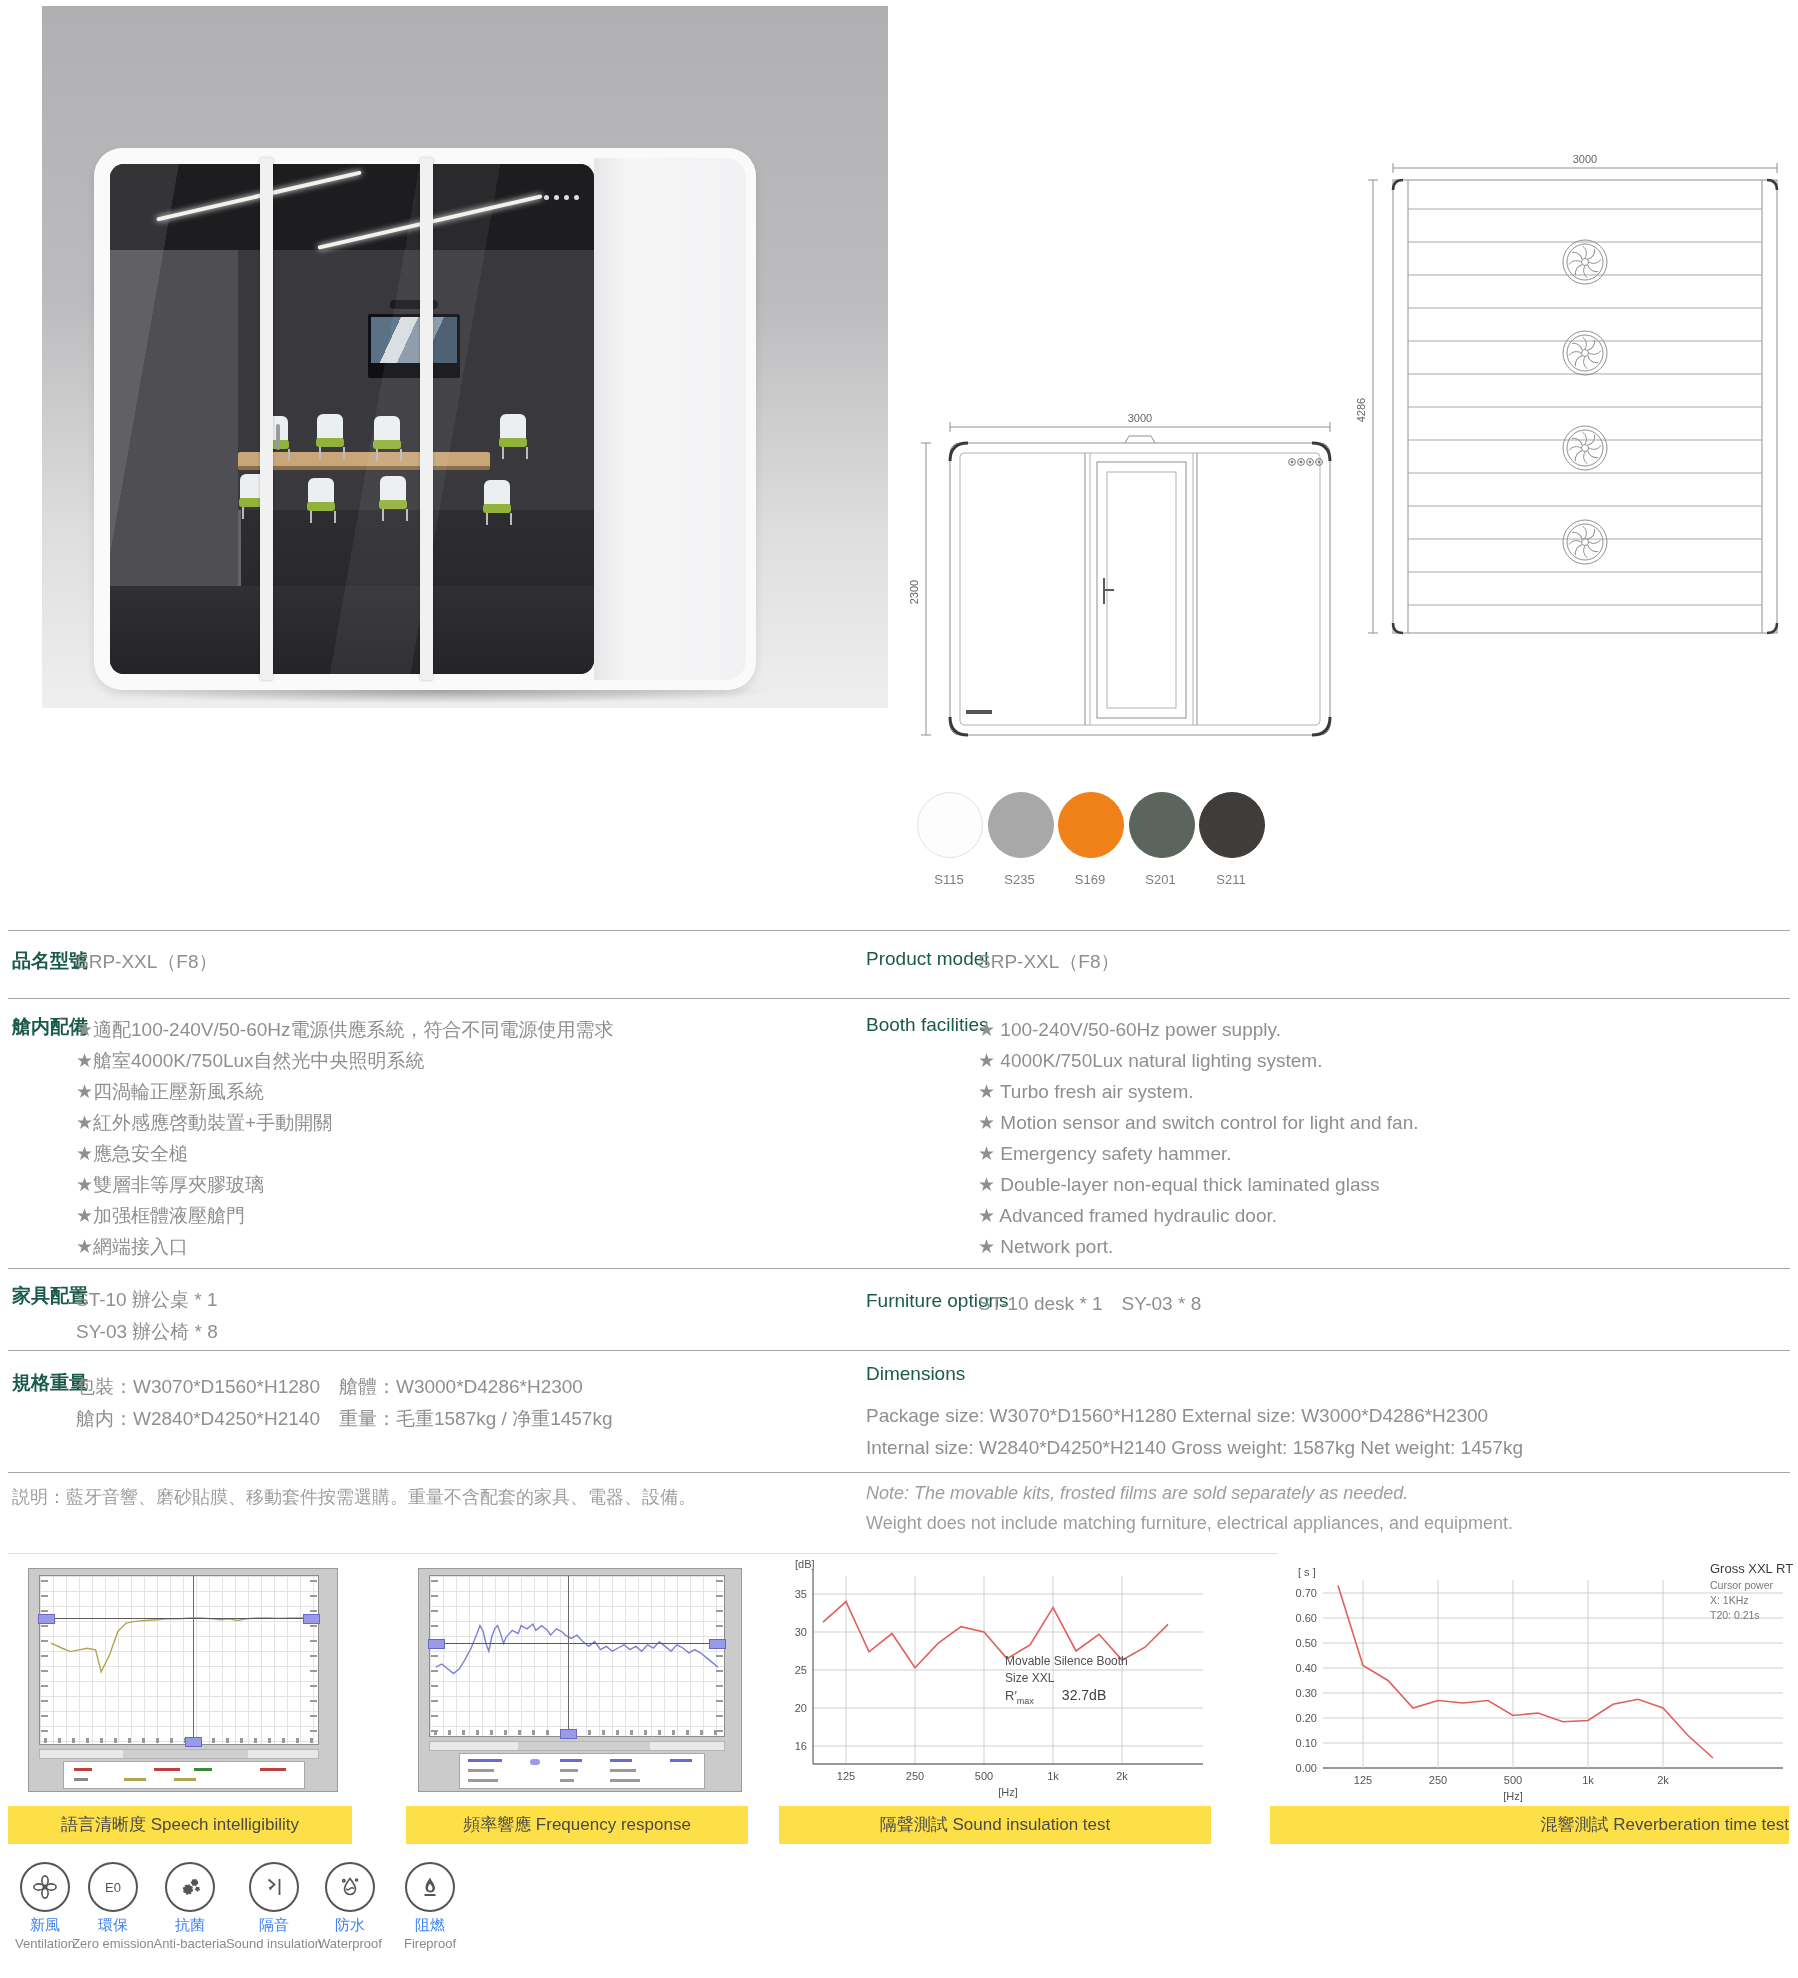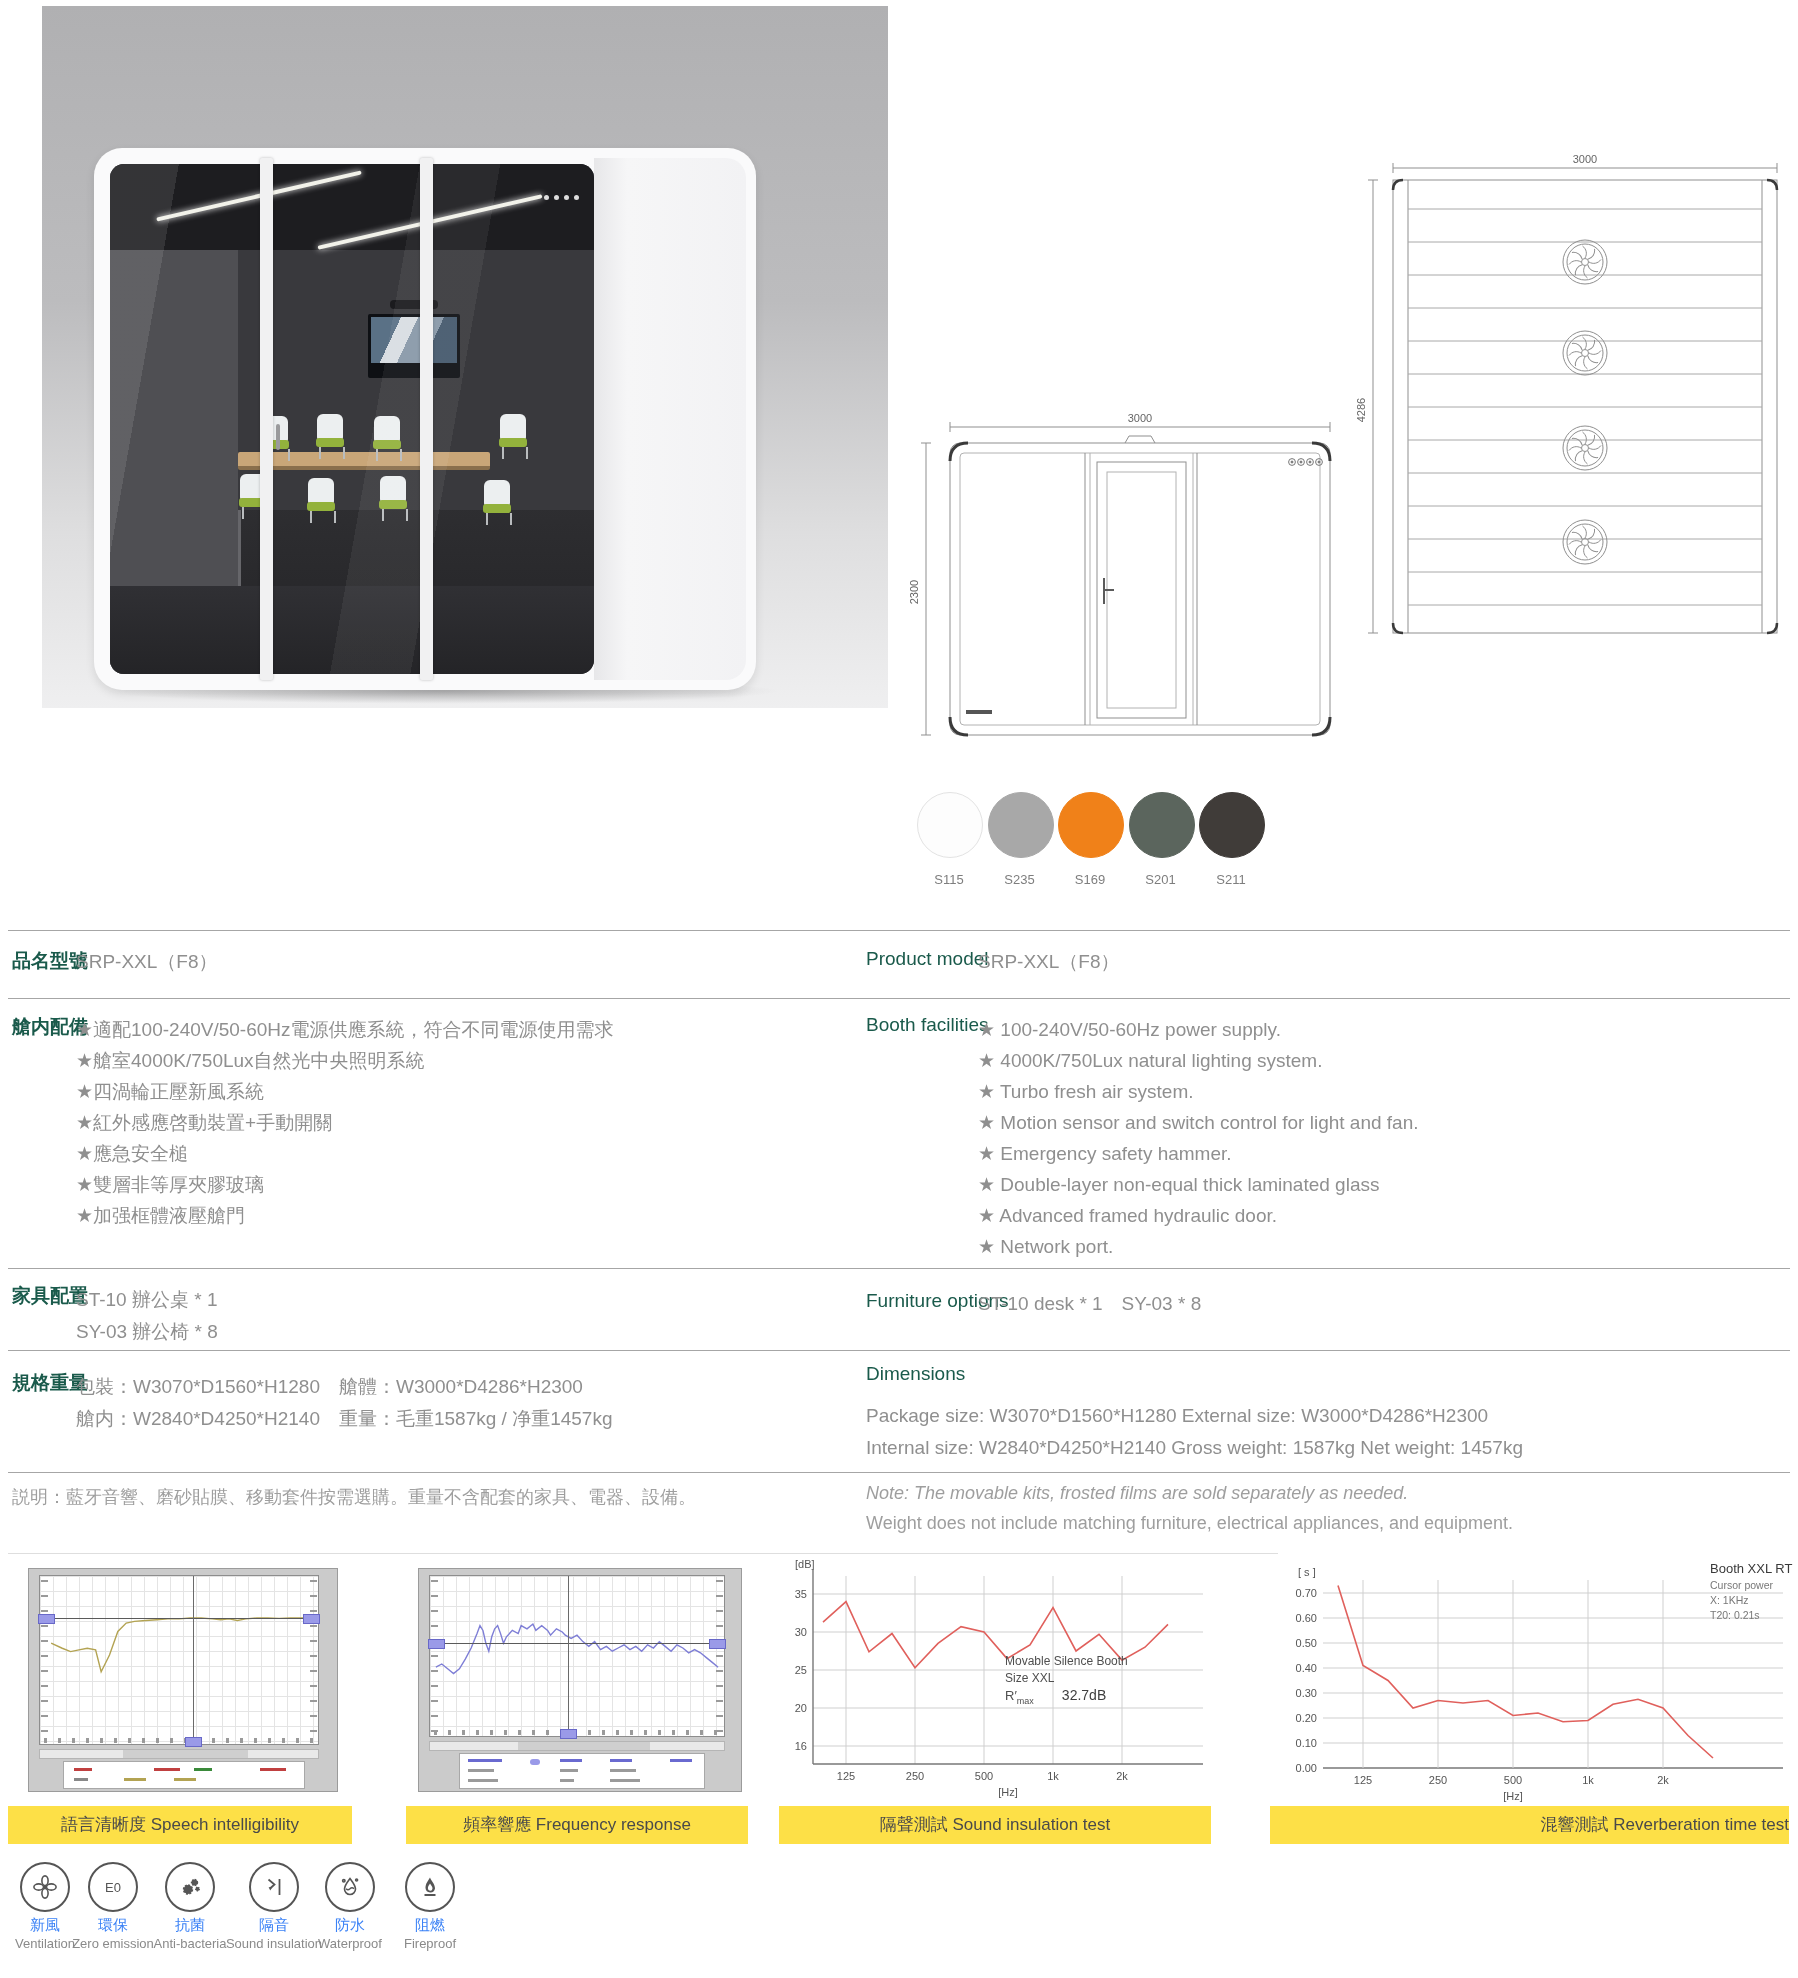--- a/index.html
+++ b/index.html
@@ -324,20 +324,21 @@
 
   <div class="zh-label" style="left:12px;top:1014px;">艙内配備</div>
   <div id="fac-zh" class="spec-list" style="left:76px;top:1014px;width:780px;">
       <div>★適配100-240V/50-60Hz電源供應系統，符合不同電源使用需求</div>
       <div>★艙室4000K/750Lux自然光中央照明系統</div>
       <div>★四渦輪正壓新風系統</div>
       <div>★紅外感應啓動裝置+手動開關</div>
       <div>★應急安全槌</div>
       <div>★雙層非等厚夾膠玻璃</div>
       <div>★加强框體液壓艙門</div>
+      <div>★網端接入口</div>
     </div>
   <div class="en-label" style="left:866px;top:1014px;">Booth facilities</div>
   <div id="fac-en" class="spec-list" style="left:978px;top:1014px;width:780px;">
       <div>★ 100-240V/50-60Hz power supply.</div>
       <div>★ 4000K/750Lux natural lighting system.</div>
       <div>★ Turbo fresh air system.</div>
       <div>★ Motion sensor and switch control for light and fan.</div>
       <div>★ Emergency safety hammer.</div>
       <div>★ Double-layer non-equal thick laminated glass</div>
       <div>★ Advanced framed hydraulic door.</div>
@@ -482,21 +483,21 @@
         <text x="235" y="234" font-size="11" fill="#555" text-anchor="middle">500</text>
         <line x1="310" y1="30" x2="310" y2="218" stroke="#cfcfcf"></line>
         <text x="310" y="234" font-size="11" fill="#555" text-anchor="middle">1k</text>
         <line x1="385" y1="30" x2="385" y2="218" stroke="#cfcfcf"></line>
         <text x="385" y="234" font-size="11" fill="#555" text-anchor="middle">2k</text>
         <text x="20" y="26" font-size="11" fill="#555" text-anchor="start">[ s ]</text>
         <text x="235" y="250" font-size="11" fill="#555" text-anchor="middle">[Hz]</text>
         <polyline points="60,35.5 85,115.5 110,130.5 135,158 160,150.5 185,153 210,150.5 235,165.5 260,163 285,171.75 310,170.5 335,154.25 360,149.25 385,158 410,185.5 435,208" fill="none" stroke="#e0605c" stroke-width="1.6"></polyline>
       </svg>
     <div class="c4-legend">
-      <div class="t">Booth XXL RT</div>
+      <div class="t">Gross XXL RT</div>
       <div class="l">Cursor power</div>
       <div class="l">X: 1KHz</div>
       <div class="l">T20: 0.21s</div>
     </div>
   </div>
 
   <div class="caption" style="left:8px;width:344px;">語言清晰度 Speech intelligibility</div>
   <div class="caption" style="left:406px;width:342px;">頻率響應 Frequency response</div>
   <div class="caption" style="left:779px;width:432px;">隔聲測試 Sound insulation test</div>
   <div class="caption" style="left:1270px;width:519px;text-align:right;">混響測試 Reverberation time test</div>

